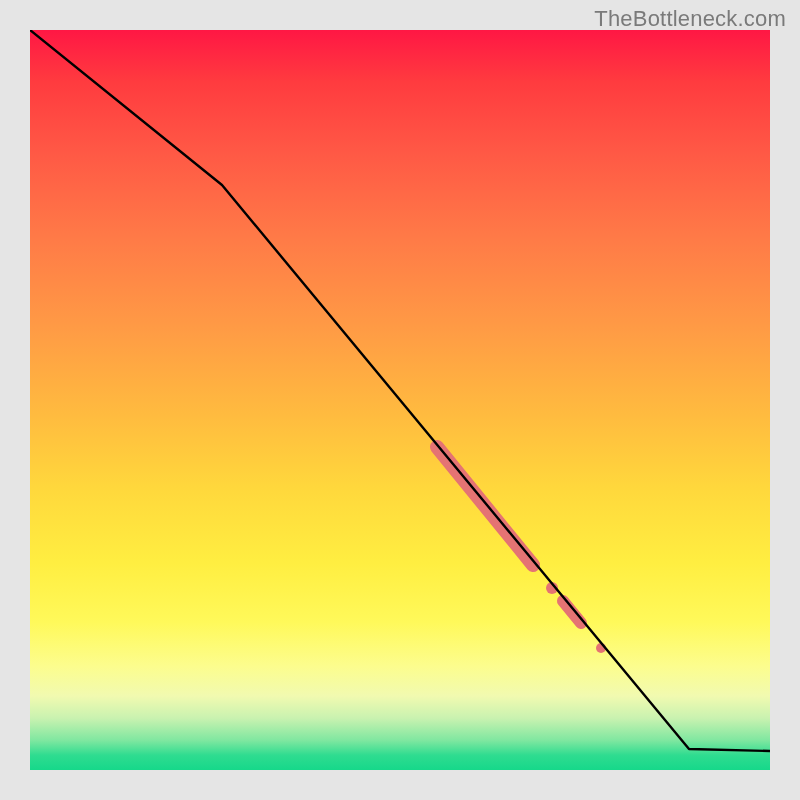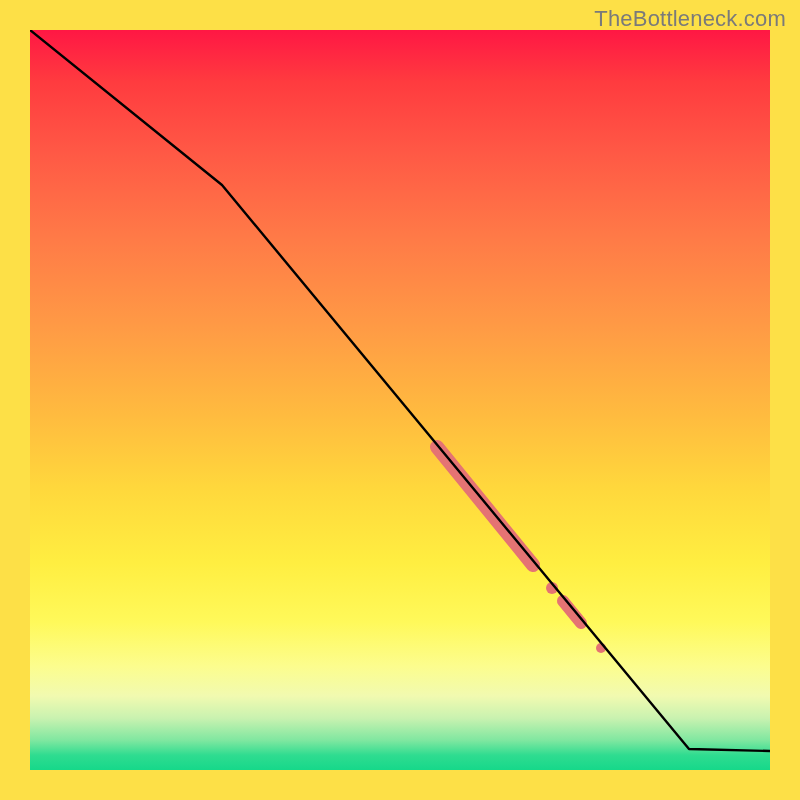--- a/index.html
+++ b/index.html
@@ -10,21 +10,21 @@
     background: #000;
     overflow: hidden;
     font-family: -apple-system, BlinkMacSystemFont, "Segoe UI", Arial, sans-serif;
   }
   .frame {
     position: absolute;
     top: 0;
     left: 0;
     width: 800px;
     height: 800px;
-    background: #fde047;
+    background: #e5e5e5;
   }
   .plot-area {
     position: absolute;
     left: 30px;
     top: 30px;
     width: 740px;
     height: 740px;
     
     background: linear-gradient(
       to bottom,

